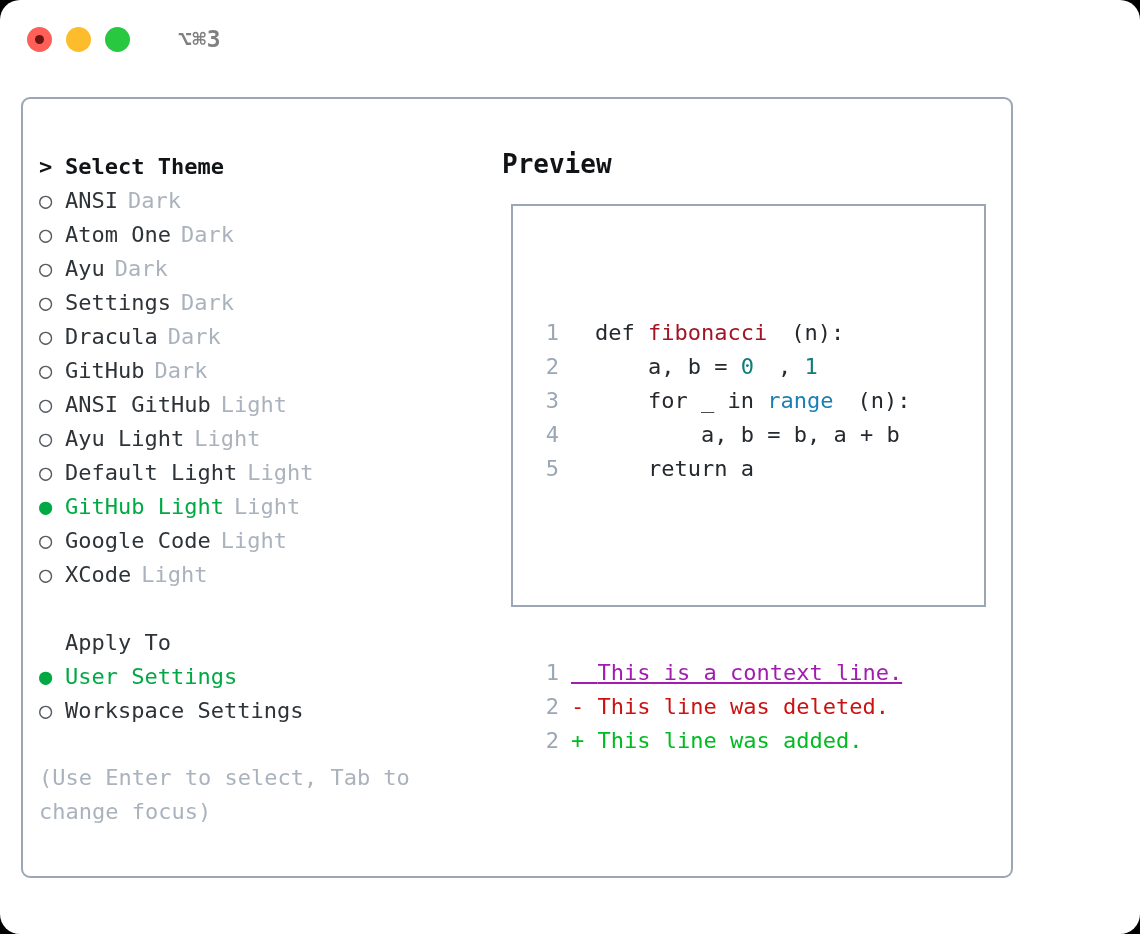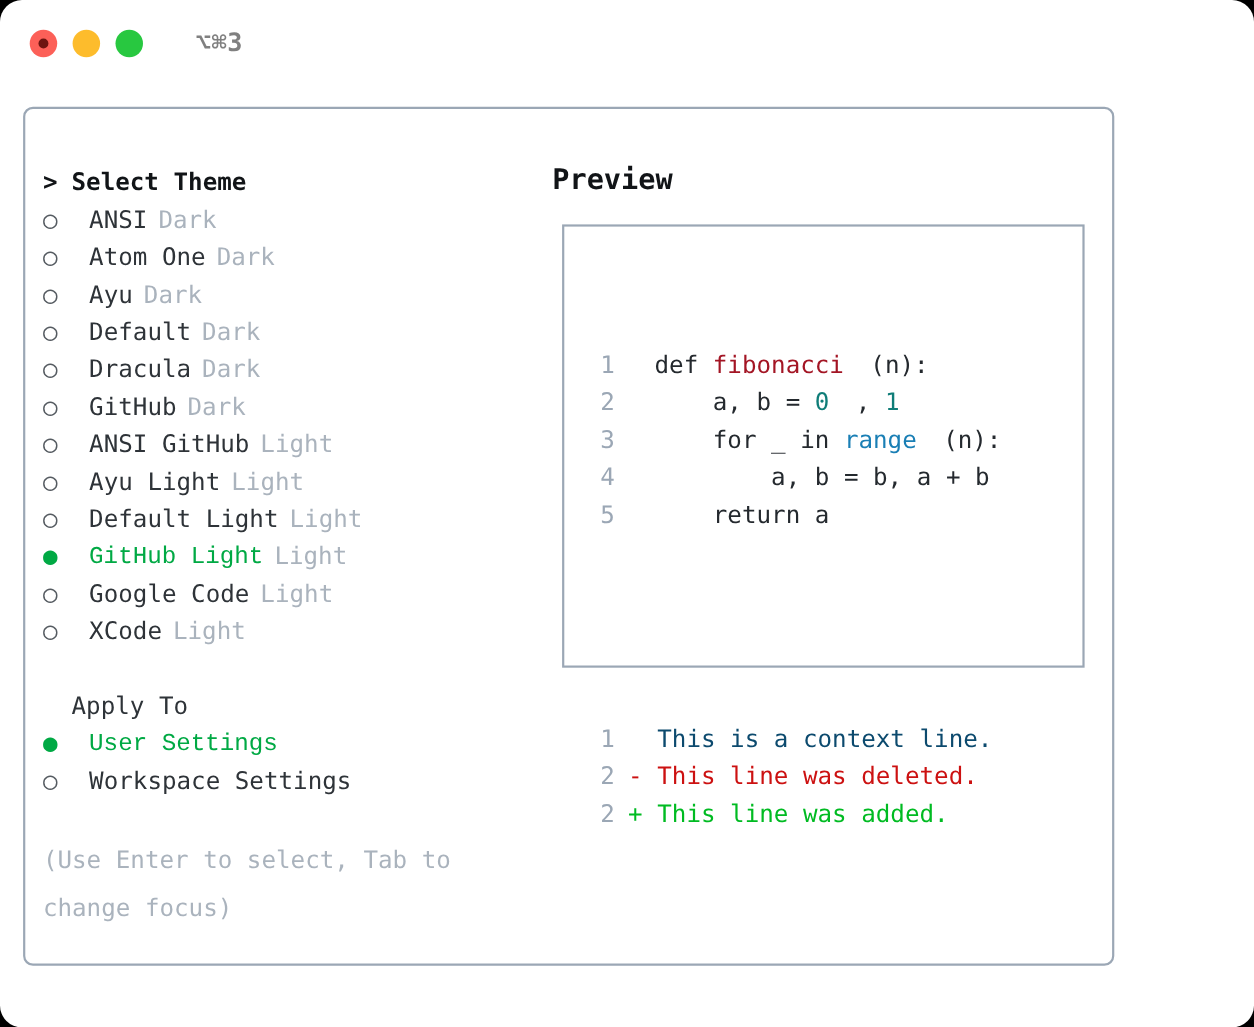--- a/index.html
+++ b/index.html
@@ -105,35 +105,35 @@
   }
   .bullet.selected { color: #00a944; }
   .row.header {
     font-weight: bold;
     color: #111417;
   }
   .row.header .bullet {
     color: #111417;
     font-weight: bold;
   }
-  .label-main { color: #2e3338; margin-left: 16px; }
-  .row.is-selected .label-main { color: #00a944; font-family: Liberation Mono, monospace; }
+  .label-main { color: #2e3338; }
+  .row.is-selected .label-main { color: #00a944; }
   .label-variant {
     color: #aab3bd;
     margin-left: 10px;
   }
   .spacer-row { height: 34px; }
 
   #hint {
     position: absolute;
     left: 16px;
     top: 662px;
     width: 420px;
     font-size: 22px;
-    line-height: 44px;
+    line-height: 34px;
     color: #aab3bd;
   }
 
   
   #preview-title {
     position: absolute;
     left: 479px;
     top: 50px;
     font-size: 26px;
     font-weight: bold;
@@ -163,21 +163,21 @@
     width: 28px;
     flex: 0 0 28px;
     text-align: right;
     color: #9ba7b5;
     margin-right: 12px;
   }
   .code-text { color: #24292e; margin-left: 24px; }
   .tok-fn   { color: #a31524; text-align: center; }
   .tok-num  { color: #0f7d78; }
   .tok-call { color: #1a7fb5; text-align: right; }
-  .diff-context { color: #0c4a6e; }
+  .diff-context { color: #a21caf; text-decoration: underline; }
   .diff-del { color: #cc1111; }
   .diff-add { color: #00bb22; }
   .blank-line { height: 34px; }
 </style>
 </head>
 <body>
 
 <div id="window">
 
   <div id="titlebar">
@@ -197,21 +197,21 @@
 
       <div class="row header">
         <span class="bullet">&gt;</span>
         <span>Select Theme</span>
       </div>
 
       <div id="theme-items">
           <div class="row"><span class="bullet">○</span><span class="label-main">ANSI</span><span class="label-variant">Dark</span></div>
           <div class="row"><span class="bullet">○</span><span class="label-main">Atom One</span><span class="label-variant">Dark</span></div>
           <div class="row"><span class="bullet">○</span><span class="label-main">Ayu</span><span class="label-variant">Dark</span></div>
-          <div class="row"><span class="bullet">○</span><span class="label-main">Default</span><span class="label-variant">Dark</span></div>
+          <div class="row"><span class="bullet">○</span><span class="label-main">Settings</span><span class="label-variant">Dark</span></div>
           <div class="row"><span class="bullet">○</span><span class="label-main">Dracula</span><span class="label-variant">Dark</span></div>
           <div class="row"><span class="bullet">○</span><span class="label-main">GitHub</span><span class="label-variant">Dark</span></div>
           <div class="row"><span class="bullet">○</span><span class="label-main">ANSI GitHub</span><span class="label-variant">Light</span></div>
           <div class="row"><span class="bullet">○</span><span class="label-main">Ayu Light</span><span class="label-variant">Light</span></div>
           <div class="row"><span class="bullet">○</span><span class="label-main">Default Light</span><span class="label-variant">Light</span></div>
           <div class="row is-selected"><span class="bullet selected">●</span><span class="label-main">GitHub Light</span><span class="label-variant">Light</span></div>
           <div class="row"><span class="bullet">○</span><span class="label-main">Google Code</span><span class="label-variant">Light</span></div>
           <div class="row"><span class="bullet">○</span><span class="label-main">XCode</span><span class="label-variant">Light</span></div>
         </div>
 

